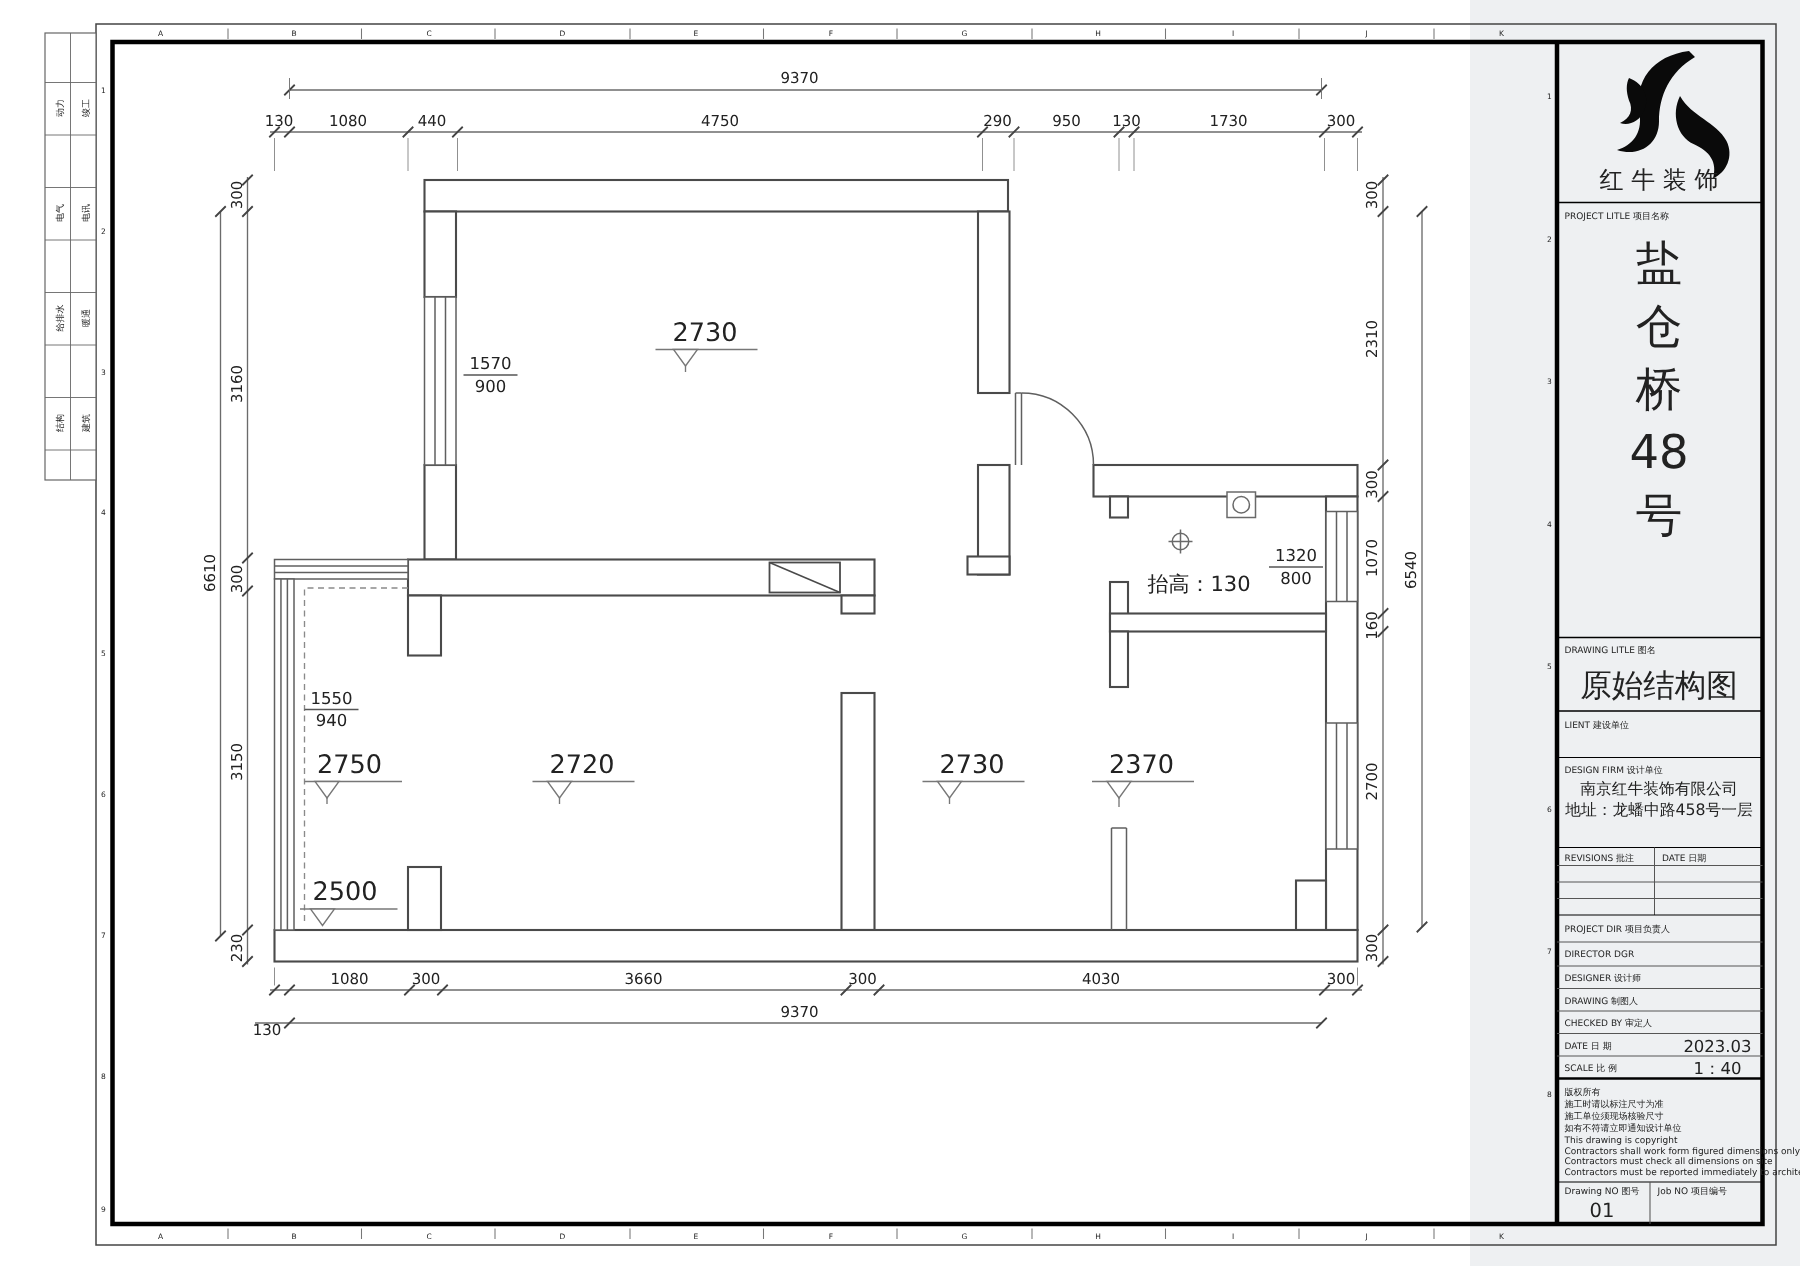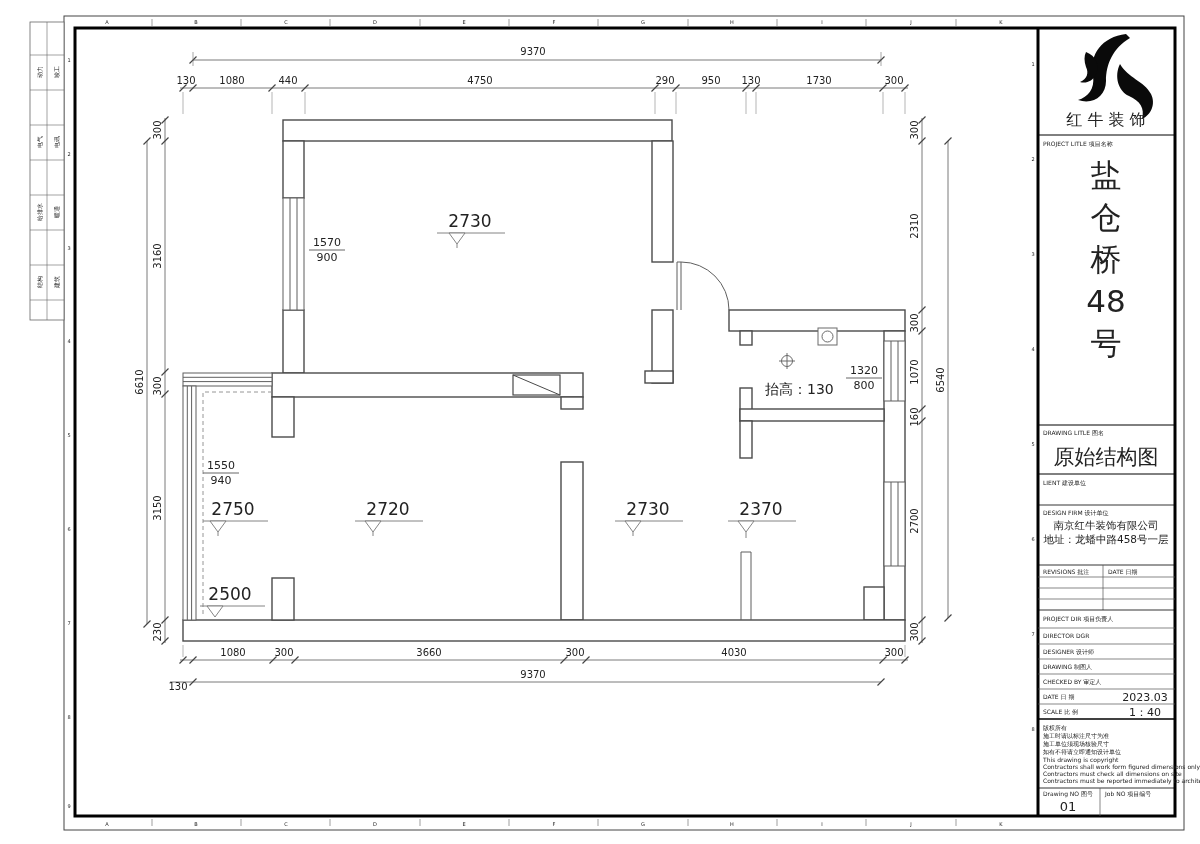--- a/index.html
+++ b/index.html
@@ -1,16 +1,16 @@
 <!DOCTYPE html>
 <html><head>
 <meta charset="utf-8">
 <style>
   html,body{margin:0;padding:0;background:#eef0f2;}
-  .sheet{position:relative;width:1200px;height:844px;background:#ffffff;font-family:"DejaVu Sans",sans-serif;}
+  .sheet{position:relative;width:980px;height:844px;background:#ffffff;font-family:"DejaVu Sans",sans-serif;}
   svg{display:block;}
   text{font-family:"DejaVu Sans",sans-serif;fill:#222;}
   .cjk{font-family:"DejaVu Sans","Liberation Sans",sans-serif;}
 </style>
 </head>
 <body>
 
 <div class="sheet">
 <svg width="1200" height="844" viewBox="0 0 1200 844">
 

